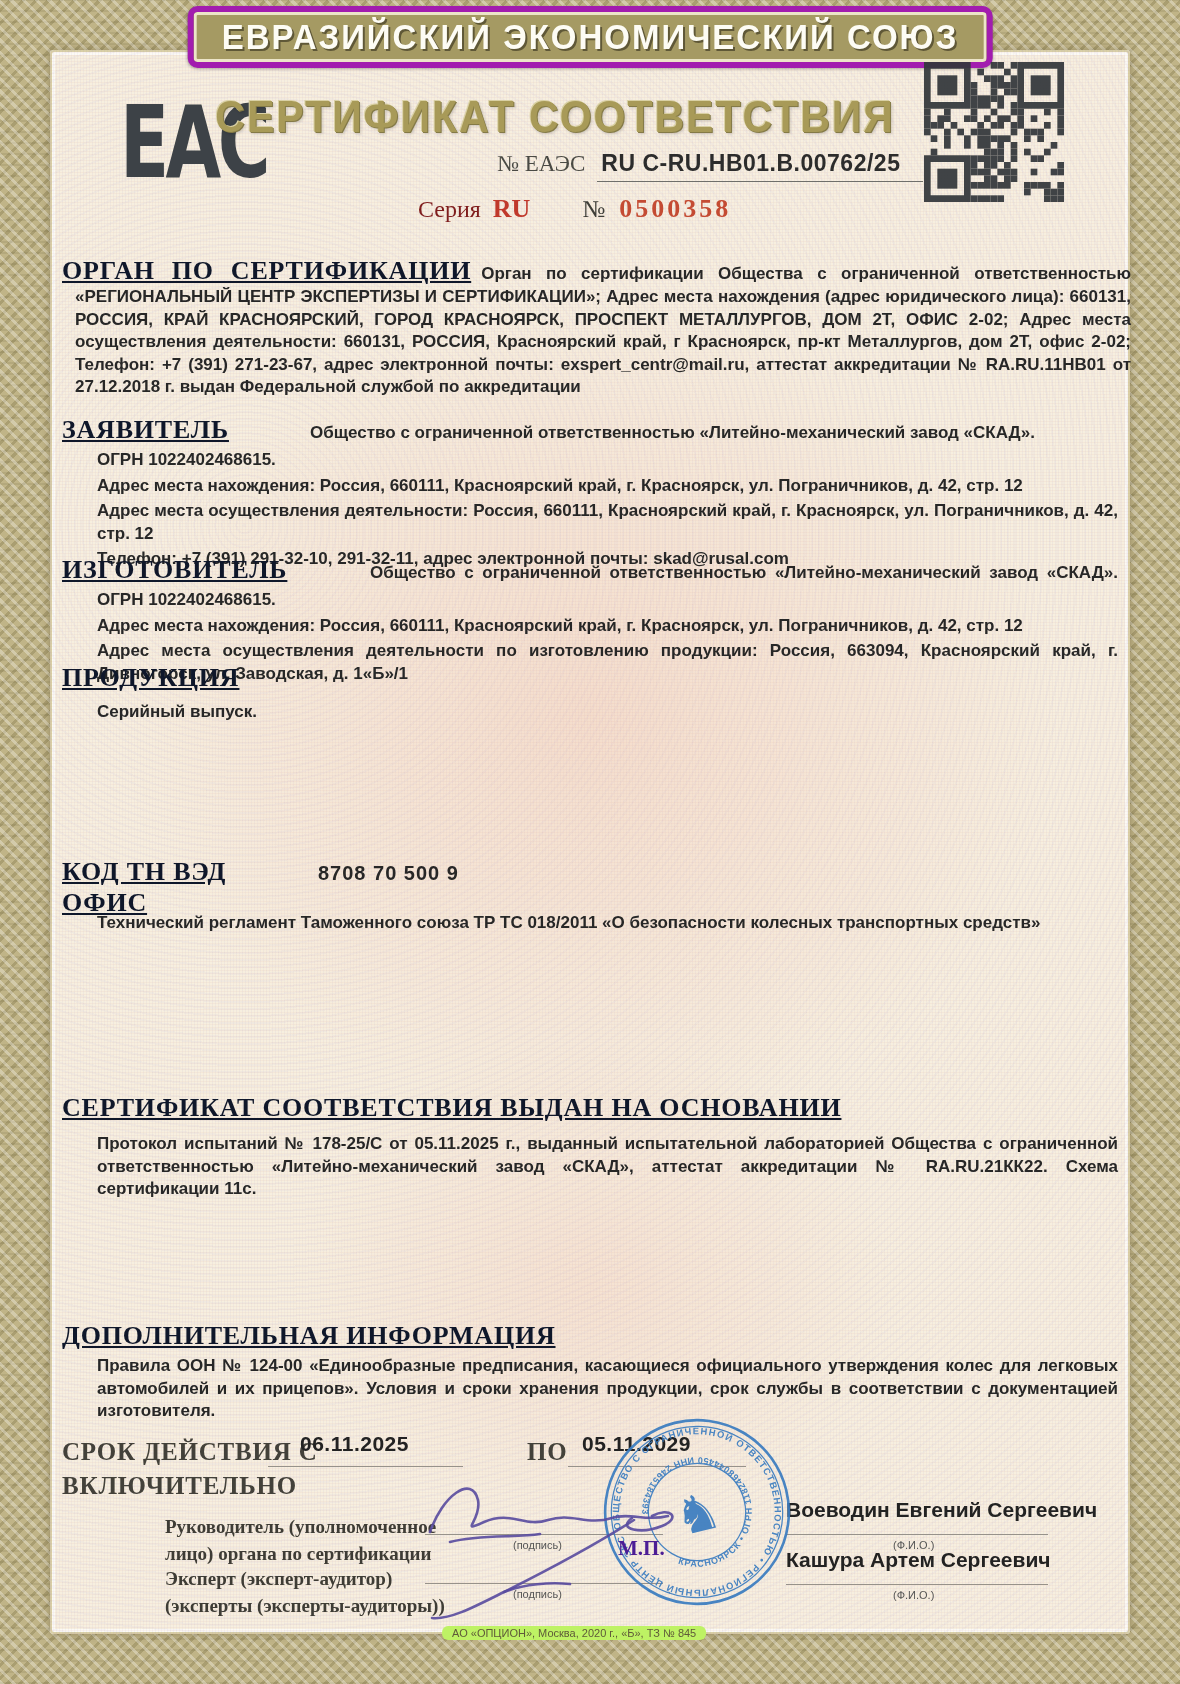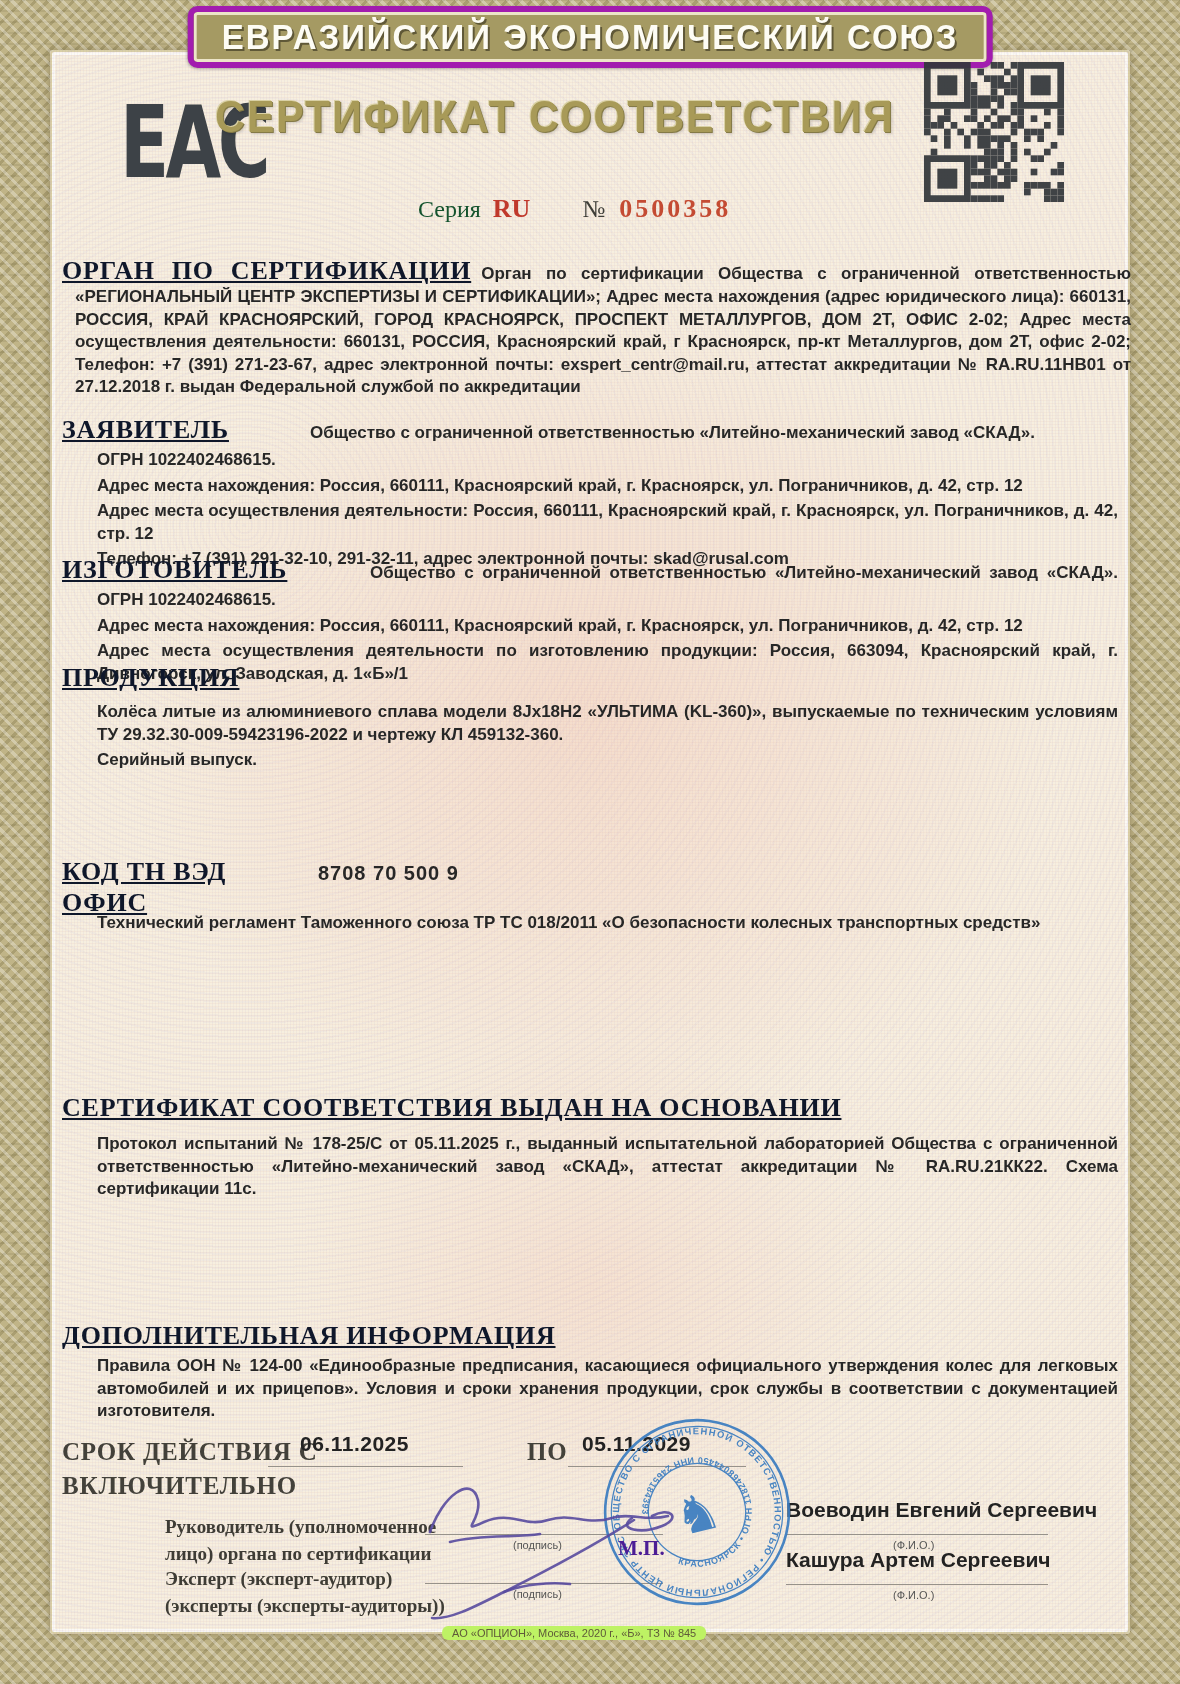--- a/index.html
+++ b/index.html
@@ -35,21 +35,21 @@
     font-size:100px;font-weight:800;color:#3d4247;letter-spacing:-5px;
     transform:scaleX(.72);transform-origin:left top;line-height:1.1;}
   .doc-title{position:absolute;left:555px;top:94px;transform:translateX(-50%) scaleY(1.08);
     font-size:41px;font-weight:800;letter-spacing:2px;color:#a89a58;white-space:nowrap;
     text-shadow:1px 1px 0 #847a47,-1px -1px 0 #d9d0a4,2px 2px 3px rgba(0,0,0,.18);}
   .num-row{position:absolute;left:497px;top:150px;display:flex;align-items:baseline;gap:12px;white-space:nowrap;}
   .num-label{font-family:"Liberation Serif",serif;font-size:23px;color:#4a4a44;}
   .num-value{font-size:23px;font-weight:800;color:#2c2c2c;letter-spacing:.5px;
     border-bottom:1.5px solid #6f6f6a;padding:0 12px 4px 4px;min-width:310px;}
   .series-row{position:absolute;left:418px;top:194px;display:flex;align-items:baseline;white-space:nowrap;}
-  .ser-label{font-family:"Liberation Serif",serif;font-size:24px;color:#14532d;margin-right:12px;}
+  .ser-label{font-family:"Liberation Serif",serif;font-size:24px;color:#7f1d1d;margin-right:12px;}
   .ser-value{font-family:"Liberation Serif",serif;font-size:26px;font-weight:700;color:#c0392b;margin-right:52px;}
   .ser-no{font-family:"Liberation Serif",serif;font-size:24px;color:#3e3e38;margin-right:14px;}
   .ser-num{font-family:"Liberation Serif",serif;font-size:26px;font-weight:700;color:#c44b33;letter-spacing:3px;}
   .qr{position:absolute;left:924px;top:62px;width:140px;height:140px;fill:#33373b;opacity:.93;}
 
   
   .lab{font-family:"Liberation Serif",serif;font-weight:700;font-size:26px;line-height:1.2;
     color:#0f172a;letter-spacing:.8px;text-decoration:underline;}
   .txt{font-size:17px;font-weight:700;line-height:1.32;color:#272727;}
   .just{text-align:justify;}
@@ -264,20 +264,24 @@
         <rect x="120" y="120" width="6" height="6"></rect>
         <path fill-rule="evenodd" d="M0 0h42v42h-42z M6 6v30h30v-30z"></path>
         <rect x="12" y="12" width="18" height="18"></rect>
         <path fill-rule="evenodd" d="M84 0h42v42h-42z M90 6v30h30v-30z"></path>
         <rect x="96" y="12" width="18" height="18"></rect>
         <path fill-rule="evenodd" d="M0 84h42v42h-42z M6 90v30h30v-30z"></path>
         <rect x="12" y="96" width="18" height="18"></rect>
       </svg>
     <div class="doc-title">СЕРТИФИКАТ СООТВЕТСТВИЯ</div>
 
+    <div class="num-row">
+      <span class="num-label">№ ЕАЭС</span>
+      <span class="num-value">RU C-RU.HB01.B.00762/25</span>
+    </div>
     <div class="series-row">
       <span class="ser-label">Серия</span>
       <span class="ser-value">RU</span>
       <span class="ser-no">№</span>
       <span class="ser-num">0500358</span>
     </div>
 
     <p class="sec org"><span class="lab">ОРГАН ПО СЕРТИФИКАЦИИ</span><span class="txt">Орган по сертификации Общества с ограниченной ответственностью «РЕГИОНАЛЬНЫЙ ЦЕНТР ЭКСПЕРТИЗЫ И СЕРТИФИКАЦИИ»; Адрес места нахождения (адрес юридического лица): 660131, РОССИЯ, КРАЙ КРАСНОЯРСКИЙ, ГОРОД КРАСНОЯРСК, ПРОСПЕКТ МЕТАЛЛУРГОВ, ДОМ 2Т, ОФИС 2-02;  Адрес места осуществления деятельности: 660131, РОССИЯ, Красноярский край, г Красноярск, пр-кт Металлургов, дом 2Т, офис 2-02; Телефон: +7 (391) 271-23-67, адрес электронной почты: exspert_centr@mail.ru, аттестат аккредитации № RA.RU.11НВ01 от 27.12.2018 г. выдан Федеральной службой по аккредитации</span></p>
 
     <div class="sec applicant">
@@ -301,21 +305,20 @@
       <div class="cont">
         <div class="txt">ОГРН 1022402468615.</div>
         <div class="txt just">Адрес места нахождения: Россия, 660111, Красноярский край, г. Красноярск, ул. Пограничников, д. 42, стр. 12</div>
         <div class="txt just">Адрес места осуществления деятельности по изготовлению продукции: Россия, 663094, Красноярский край, г. Дивногорск, ул. Заводская, д. 1«Б»/1</div>
       </div>
     </div>
 
     <div class="sec products">
       <div class="lab">ПРОДУКЦИЯ</div>
       <div class="cont">
-        <div class="txt just">Колёса литые из алюминиевого сплава модели 8Jx18H2 «УЛЬТИМА (KL-360)», выпускаемые по техническим условиям ТУ 29.32.30-009-59423196-2022 и чертежу КЛ 459132-360.</div>
         <div class="txt">Серийный выпуск.</div>
       </div>
     </div>
 
     <div class="sec tnved">
       <span class="lab">КОД ТН ВЭД ОФИС</span>
       <span class="val">8708 70 500 9</span>
     </div>
 
     <div class="sec requirements">

